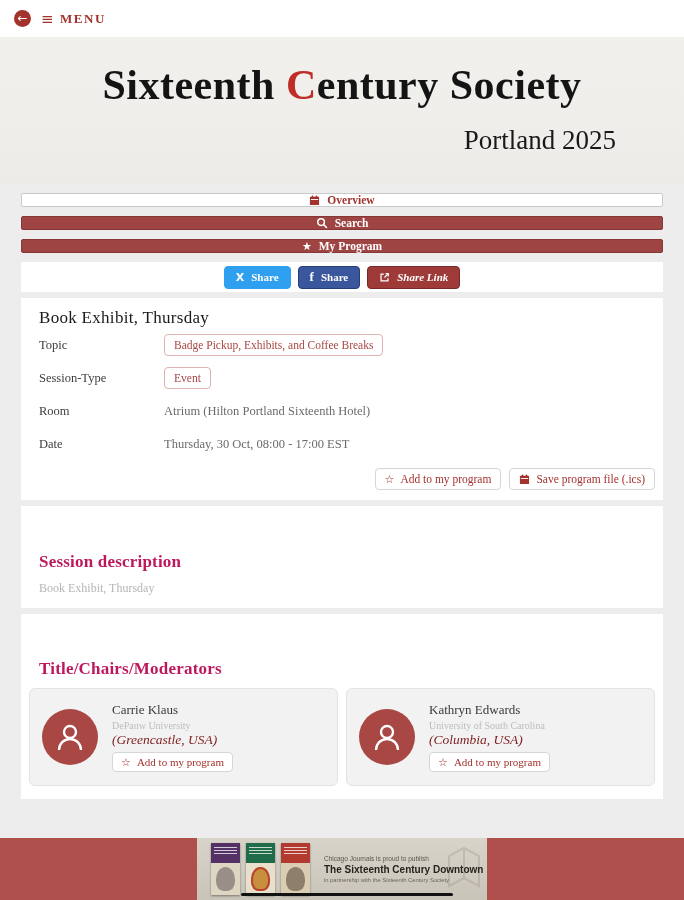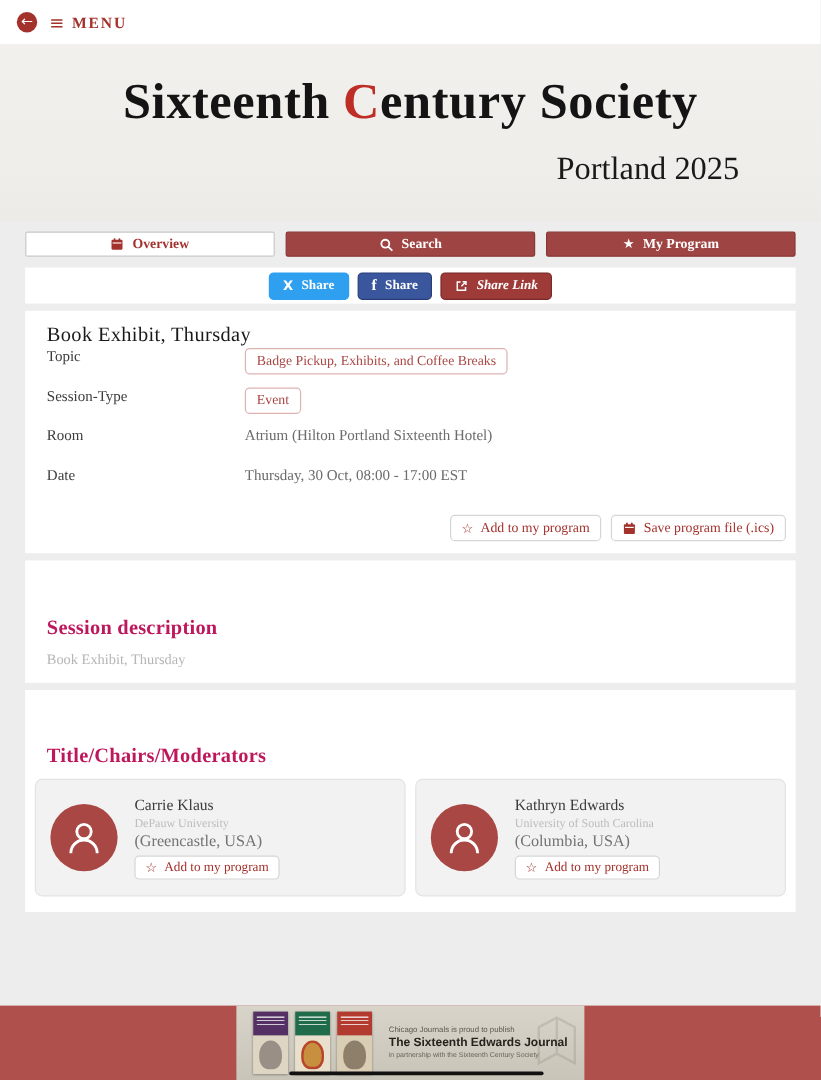--- a/index.html
+++ b/index.html
@@ -39,21 +39,21 @@
   }
   .hero h1 .accent { color: #bf2e26; }
   .hero-sub {
     text-align: right; padding-right: 68px; margin-top: 16px;
     font-size: 27px; color: #191919; font-family: "Liberation Serif", serif; padding-left: 44px;
   }
 
   
   .content { flex: 1 1 auto; padding: 8px 21px 0 21px; background: #ededed; }
 
-  .nav-row { display: flex; gap: 9px; }
+  .nav-row { display: flex; gap: 9px; flex-direction: column; }
   .nav-btn {
     flex: 1; height: 21px; display: flex; align-items: center; justify-content: center; gap: 7px;
     font-family: "Liberation Serif", serif; font-size: 11.5px; font-weight: bold; cursor: pointer;
     border-radius: 2px;
   }
   .nav-btn.light { background: #ffffff; border: 1px solid #c9c9c9; color: #a3322d; }
   .nav-btn.dark  { background: #9e4442; border: 1px solid #873836; color: #ffffff; }
   .nav-btn svg { display: block; }
   .star-glyph { font-family: "DejaVu Sans", sans-serif; font-size: 11px; line-height: 1; }
 
@@ -69,21 +69,21 @@
   .share-x  { background: #2f9ff0; border-color: #2f9ff0; }
   .share-fb { background: #3a579d; border-color: #273e78; }
   .share-ln { background: #9e3b38; border-color: #772a28; font-style: italic; }
   .x-logo { font-family: "DejaVu Sans", sans-serif; font-size: 11px; font-weight: bold; }
   .fb-logo { font-family: "Liberation Serif", serif; font-size: 13px; font-weight: bold; }
 
   .card { background: #ffffff; margin-top: 6px; }
 
   .session-card { padding: 10px 8px 10px 18px; }
   .session-title { font-size: 17px; color: #1a1a1a; font-weight: 500; letter-spacing: 0.3px; }
-  .field-row { display: flex; min-height: 32px; margin-top: 1px; gap: 40px; }
+  .field-row { display: flex; align-items: center; min-height: 32px; margin-top: 1px; }
   .field-label { width: 125px; font-size: 12.5px; color: #3d3d3d; flex: 0 0 auto; }
   .field-value { font-size: 12.5px; color: #6b6b6b; }
   .badge {
     display: inline-block; border: 1px solid #ddb3b2; color: #a84744; border-radius: 4px;
     padding: 4px 9px; font-size: 11.5px; background: #fff; cursor: pointer;
   }
   .session-actions { display: flex; justify-content: flex-end; gap: 8px; margin-top: 8px; }
   .mini-btn {
     display: inline-flex; align-items: center; gap: 6px; background: #fff;
     border: 1px solid #d6d6d6; border-radius: 4px; color: #a3322d;
@@ -102,21 +102,21 @@
   .person-card {
     flex: 1; background: #f2f2f2; border: 1px solid #e3e3e3; border-radius: 6px;
     display: flex; align-items: center; gap: 14px; padding: 13px 10px 13px 12px; min-height: 83px;
   }
   .avatar {
     width: 56px; height: 56px; border-radius: 50%; background: #a84743; flex: 0 0 auto;
     display: flex; align-items: center; justify-content: center;
   }
   .person-name { font-size: 13px; color: #3a3a3a; }
   .person-affil { font-size: 10px; color: #bcbcbc; margin-top: 2px; }
-  .person-loc { font-size: 13.5px; color: #737373; margin-top: 1px; }
+  .person-loc { font-size: 13.5px; color: #7f1d1d; margin-top: 1px; font-style: italic; }
   .person-card .mini-btn { margin-top: 4px; padding: 3px 8px; font-size: 11px; }
 
   
   .footer {
     height: 62px; flex: 0 0 auto; background: #b0504c;
     display: flex; justify-content: center; align-items: stretch;
   }
   .banner {
     width: 290px; background: linear-gradient(180deg, #d8d4ca 0%, #c9c4b8 100%);
     position: relative; display: flex; align-items: center; padding-left: 14px; gap: 6px;
@@ -315,21 +315,21 @@
       <div class="cover cover-green">
         <div class="cover-band"></div>
           <div class="cover-art"></div>
       </div>
       <div class="cover cover-red">
         <div class="cover-band"></div>
           <div class="cover-art"></div>
       </div>
       <div class="banner-text">
         <div class="banner-line1">Chicago Journals is proud to publish</div>
-        <div class="banner-line2">The Sixteenth Edwards Journal</div>
+        <div class="banner-line2">The Sixteenth Century Downtown</div>
         <div class="banner-line3">in partnership with the Sixteenth Century Society</div>
       </div>
       <svg class="banner-watermark" width="70" height="58" viewBox="0 0 70 58">
         <path d="M35 8 L20 16 v30 l15 -8 l15 8 V16 Z" fill="none" stroke="#6b6456" stroke-width="2"></path>
         <line x1="35" y1="8" x2="35" y2="38" stroke="#6b6456" stroke-width="2"></line>
       </svg>
       <div class="banner-bar"></div>
     </div>
   </footer>
 

